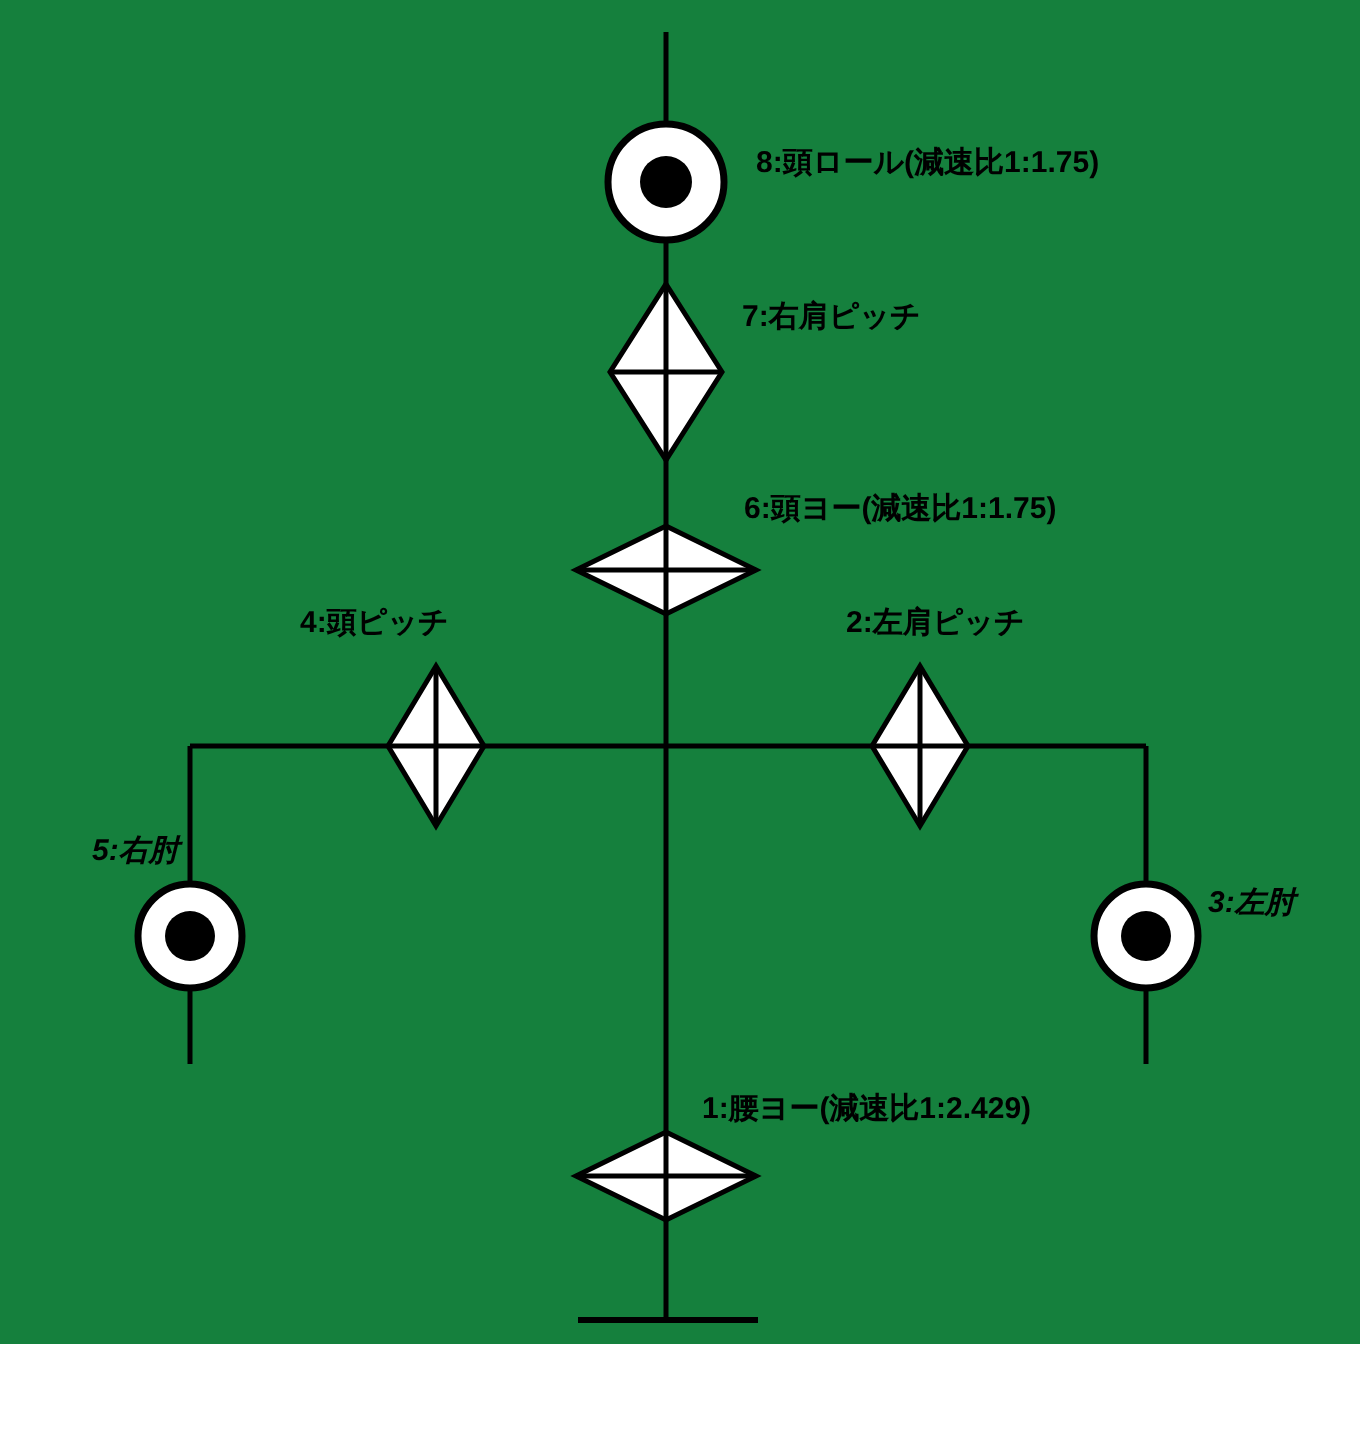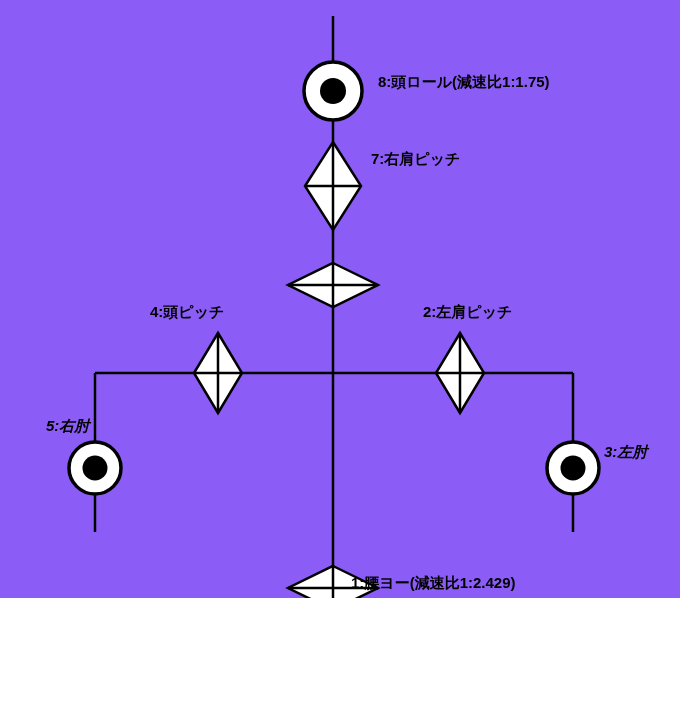--- a/index.html
+++ b/index.html
@@ -3,22 +3,22 @@
 <meta charset="utf-8">
 <style>
   html, body {
     margin: 0;
     padding: 0;
     background: #ffffff;
   }
   .canvas {
     position: relative;
     width: 680px;
-    height: 598px;
-    background: #8b5cf6;
+    height: 672px;
+    background: #15803d;
     font-family: "Liberation Sans", "DejaVu Sans", sans-serif;
     overflow: hidden;
   }
   .diagram-svg {
     position: absolute;
     left: 0;
     top: 0;
   }
   .joint-label {
     position: absolute;
@@ -29,21 +29,21 @@
     line-height: 1.1;
   }
   
   .lbl-8 { left: 378px; top: 74px; }
   .lbl-7 { left: 371px; top: 151px; }
   .lbl-6 { left: 372px; top: 247px; }
   .lbl-4 { left: 150px; top: 304px; }
   .lbl-2 { left: 423px; top: 304px; }
   .lbl-5 { left: 46px;  top: 418px; font-style: italic; }
   .lbl-3 { left: 604px; top: 444px; font-style: italic; }
-  .lbl-1 { left: 351px; top: 547px; margin-top: 28px; }
+  .lbl-1 { left: 351px; top: 547px; }
 </style>
 </head>
 <body>
 
 <div class="canvas">
 
   <svg class="diagram-svg" width="680" height="718" viewBox="0 0 680 718">
     <g stroke="#000000" fill="none" stroke-width="2.5">
 
       <line x1="333" y1="16" x2="333" y2="62"></line>
@@ -104,19 +104,20 @@
         <polygon points="333,566 378,588 333,610 288,588" fill="#ffffff"></polygon>
         <line x1="288" y1="588" x2="378" y2="588"></line>
         <line x1="333" y1="566" x2="333" y2="610"></line>
       </g>
 
     </g>
   </svg>
 
   <div class="joint-label lbl-8">8:頭ロール(減速比1:1.75)</div>
   <div class="joint-label lbl-7">7:右肩ピッチ</div>
+  <div class="joint-label lbl-6">6:頭ヨー(減速比1:1.75)</div>
   <div class="joint-label lbl-4">4:頭ピッチ</div>
   <div class="joint-label lbl-2">2:左肩ピッチ</div>
   <div class="joint-label lbl-5">5:右肘</div>
   <div class="joint-label lbl-3">3:左肘</div>
   <div class="joint-label lbl-1">1:腰ヨー(減速比1:2.429)</div>
 
 </div>
 
 </body></html>

